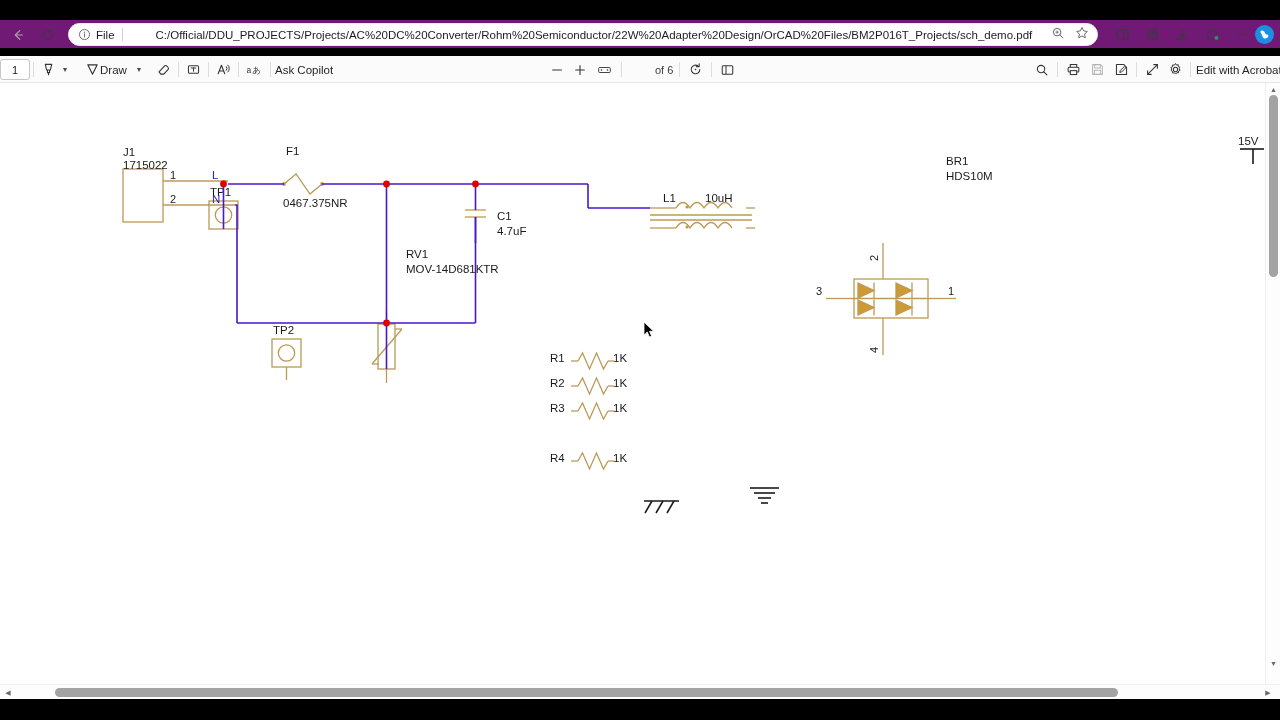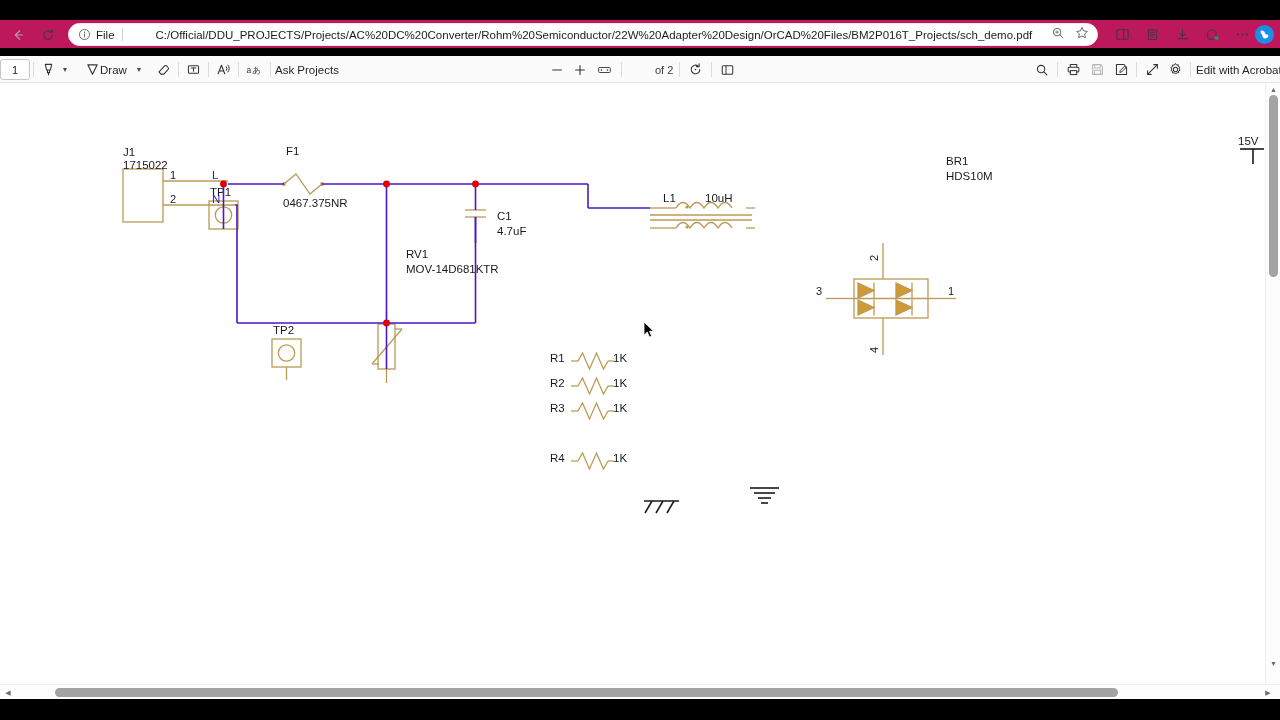--- a/index.html
+++ b/index.html
@@ -13,21 +13,21 @@
   }
   #app { position: relative; width: 1280px; height: 720px; background:#000; }
 
   
   .tabstrip { position:absolute; left:0; top:0; width:1280px; height:28px; background:#000; overflow:hidden; }
   .tab-ghost { position:absolute; bottom:0; height:8px; border-radius:7px 7px 0 0; background:#eceaea; }
   .tab-ghost.active { background:#fafafa; }
   .tab-sep { position:absolute; bottom:0; width:1px; height:6px; background:#cfcfcf; }
 
   
-  .chrome { position:absolute; left:0; top:20px; width:1280px; height:28px; background:#be185d; }
+  .chrome { position:absolute; left:0; top:20px; width:1280px; height:28px; background:#701a75; }
   .nav-btn { position:absolute; top:5px; width:19px; height:19px; display:flex; align-items:center; justify-content:center; border-radius:4px; color:#a8a8a8; }
   .nav-btn.enabled { color:#3b3b3b; }
   .omnibox {
     position:absolute; left:68px; top:3px; width:1030px; height:23px;
     background:#ffffff; border-radius:12px; display:flex; align-items:center;
     padding:0 8px; border:1px solid #ebebeb;
   }
   .omni-info { width:14px; height:14px; flex:0 0 14px; color:#5e5e5e; display:flex; align-items:center; justify-content:center;}
   .omni-file { font-size:11.5px; color:#1d1d1d; margin-left:5px; white-space:nowrap; }
   .omni-div { width:1px; height:13px; background:#d2d2d2; margin:0 7px; flex:0 0 1px;}
@@ -217,21 +217,21 @@
         </svg>
     </div>
     <div class="tb-sep" style="left:238px;"></div>
     <div class="tb-item" style="left:243px;width:22px;">
       <svg width="16" height="15" viewBox="0 0 18 16">
           <text x="0.5" y="12" font-family="Liberation Sans, sans-serif" font-size="9.5" fill="currentColor">a</text>
           <text x="7" y="12" font-family="DejaVu Sans, sans-serif" font-size="9.5" fill="currentColor">あ</text>
         </svg>
     </div>
     <div class="tb-sep" style="left:270px;"></div>
-    <div class="tb-item tb-label" style="left:275px;">Ask Projects</div>
+    <div class="tb-item tb-label" style="left:275px;">Ask Copilot</div>
 
     <div class="tb-item" style="left:547px;width:20px;">
       <svg width="14" height="14" viewBox="0 0 16 16">
           <path d="M3 8 H13" stroke="currentColor" stroke-width="1.25" stroke-linecap="round"></path>
         </svg>
     </div>
     <div class="tb-item" style="left:570px;width:20px;">
       <svg width="14" height="14" viewBox="0 0 16 16">
           <path d="M3 8 H13 M8 3 V13" stroke="currentColor" stroke-width="1.25" stroke-linecap="round"></path>
         </svg>
@@ -240,21 +240,21 @@
       <svg width="15" height="14" viewBox="0 0 18 14">
           <rect x="2" y="4" width="14" height="6" rx="1.2" stroke="currentColor" stroke-width="1.1" fill="none"></rect>
           <circle cx="5.4" cy="7" r="1" fill="currentColor"></circle>
           <circle cx="12.6" cy="7" r="1" fill="currentColor"></circle>
         </svg>
     </div>
     <div class="tb-sep" style="left:621px;"></div>
     <div class="pagebox">
       <span>1</span>
     </div>
-    <div class="tb-item tb-label" style="left:655px;font-size:11px;color:#3c3c3c;">of 2</div>
+    <div class="tb-item tb-label" style="left:655px;font-size:11px;color:#3c3c3c;">of 6</div>
     <div class="tb-sep" style="left:679px;"></div>
     <div class="tb-item" style="left:685px;width:20px;">
       <svg width="15" height="15" viewBox="0 0 16 16">
           <path d="M12.6 8 A4.6 4.6 0 1 1 10.9 4.4" stroke="currentColor" stroke-width="1.15" fill="none" stroke-linecap="round"></path>
           <path d="M11.9 1.9 V4.9 H8.9" stroke="currentColor" stroke-width="1.15" fill="none" stroke-linecap="round" stroke-linejoin="round"></path>
           <circle cx="8" cy="8" r="0.85" fill="currentColor"></circle>
         </svg>
     </div>
     <div class="tb-sep" style="left:711px;"></div>
     <div class="tb-item" style="left:717px;width:20px;">

